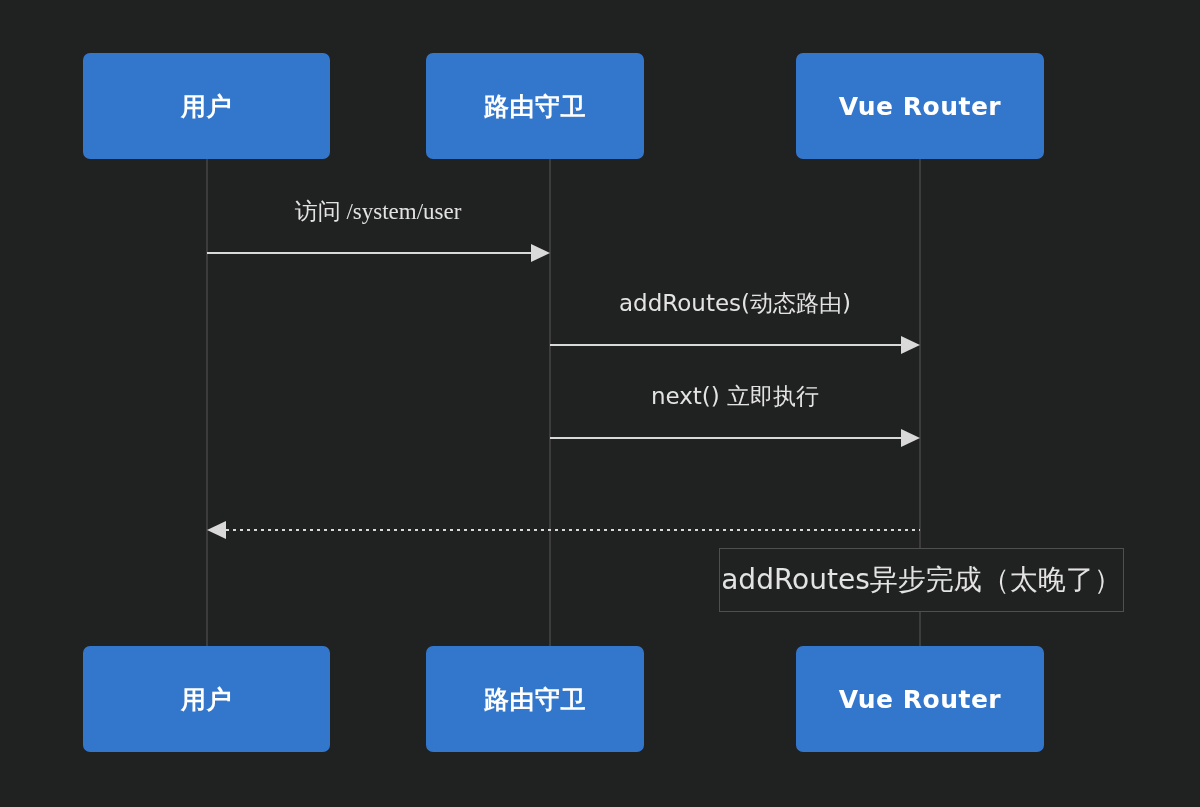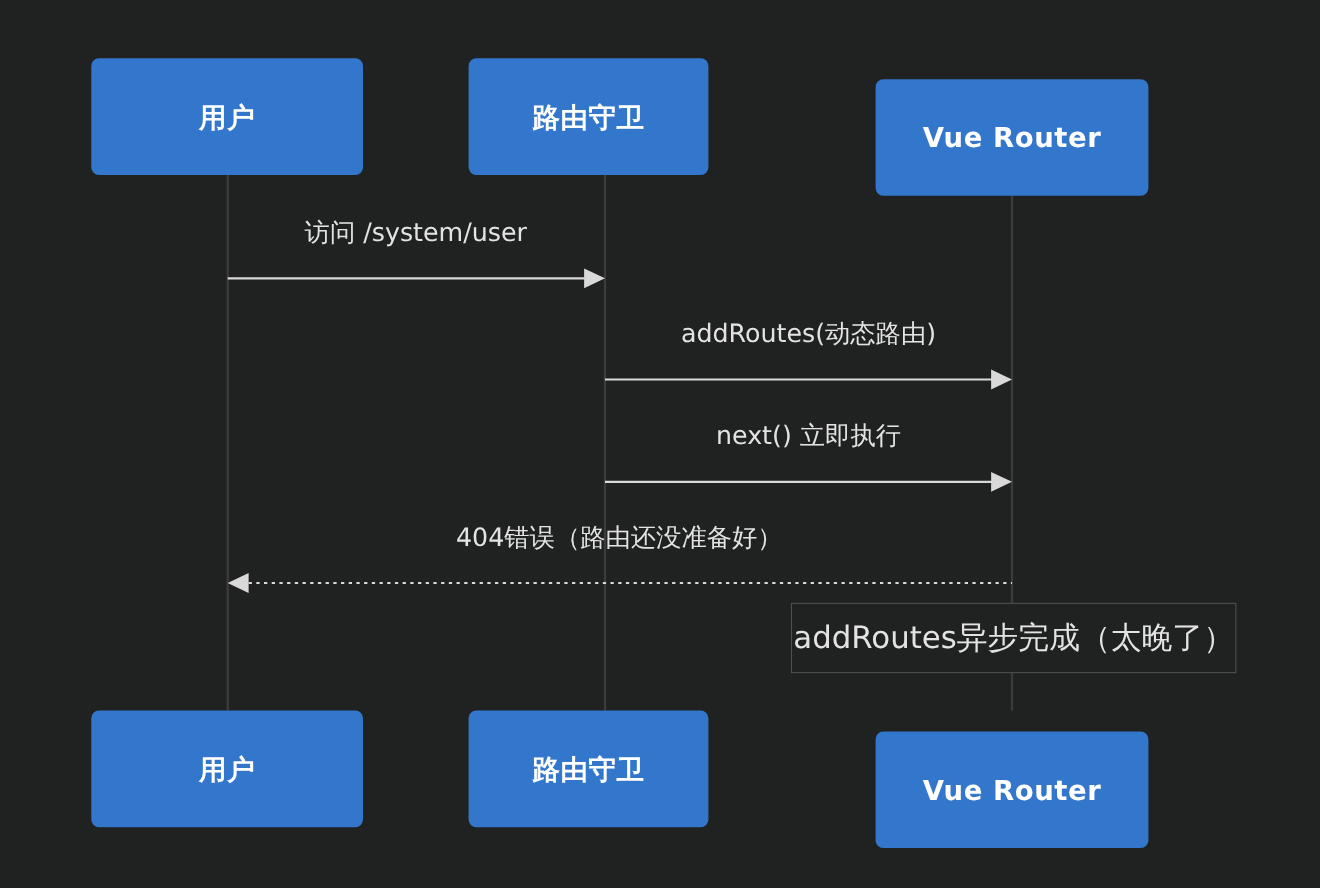--- a/index.html
+++ b/index.html
@@ -85,21 +85,21 @@
     color: var(--actor-text);
     font-size: 25px;
     font-weight: 600;
     letter-spacing: 0.5px;
     white-space: nowrap;
   }
   .actor.row-top { top: 53px; }
   .actor.row-bottom { top: 646px; }
   .actor.col-1 { left: 83px;  width: 247px; }
   .actor.col-2 { left: 426px; width: 218px; }
-  .actor.col-3 { left: 796px; width: 248px; margin-top: 19px; }
+  .actor.col-3 { left: 796px; width: 248px; }
 </style>
 </head>
 <body>
 
 <div class="canvas">
 
   <div class="lifeline" style="left: 206px;"></div>
   <div class="lifeline" style="left: 549px;"></div>
   <div class="lifeline" style="left: 919px;"></div>
 
@@ -115,24 +115,23 @@
     <g>
       <line x1="550" y1="438" x2="904" y2="438"></line>
       <polygon points="901,429 920,438 901,447"></polygon>
     </g>
     <g>
       <line class="dashed" x1="226" y1="530" x2="920" y2="530"></line>
       <polygon points="226,521 207,530 226,539"></polygon>
     </g>
   </svg>
 
-  <div class="msg-label" style="left: 378px; top: 196px;">访问 /system/user</div>
+  <div class="msg-label" style="left: 378px; top: 196px; font-family: Liberation Serif, serif;">访问 /system/user</div>
   <div class="msg-label" style="left: 735px; top: 288px;">addRoutes(动态路由)</div>
   <div class="msg-label" style="left: 735px; top: 381px;">next() 立即执行</div>
-  <div class="msg-label" style="left: 563px; top: 473px;">404错误（路由还没准备好）</div>
 
   <div class="note">
     <span>addRoutes异步完成（太晚了）</span>
   </div>
 
   <div class="actor row-top col-1">
     <span>用户</span>
   </div>
   <div class="actor row-top col-2">
     <span>路由守卫</span>

